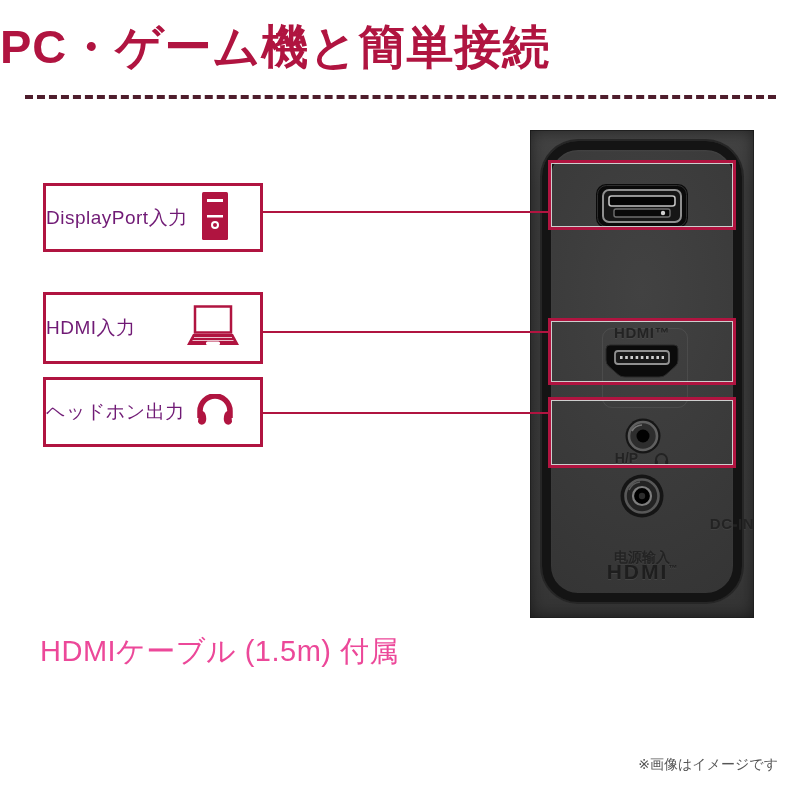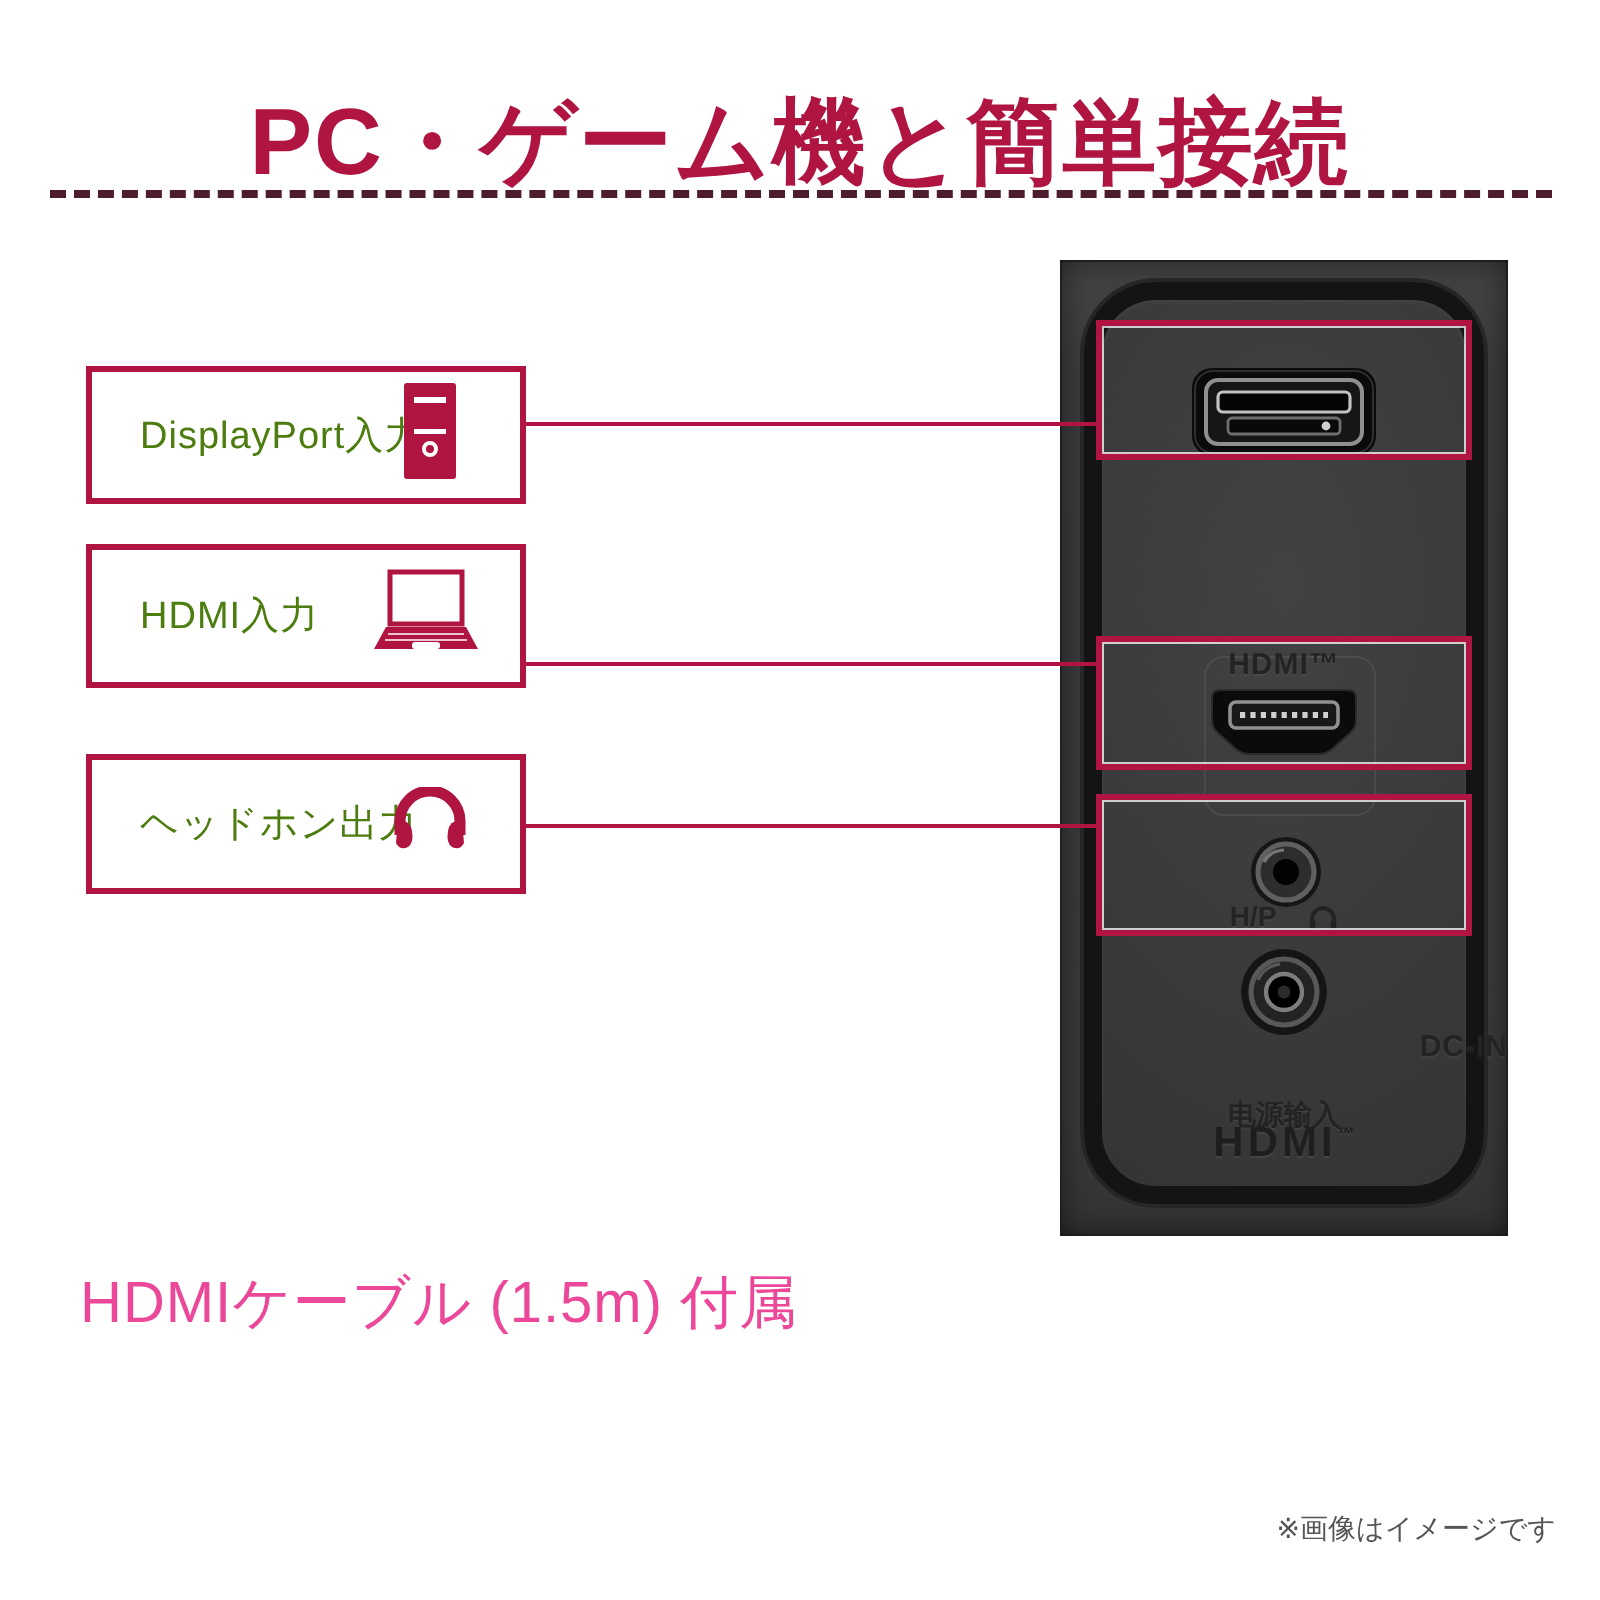--- a/index.html
+++ b/index.html
@@ -12,36 +12,36 @@
   html,body{background:#ffffff;}
   body{
     font-family:"Liberation Sans","DejaVu Sans",sans-serif;
     width:800px;height:800px;position:relative;overflow:hidden;
   }
   .stage{position:absolute;inset:0;background:#fff;}
 
   
   .page-title{
     position:absolute;top:16px;left:0;width:100%;
-    text-align:center;font-size:47px;font-weight:bold;
-    color:var(--accent);letter-spacing:1px;margin-top:24px;
+    text-align:left;font-size:47px;font-weight:bold;
+    color:var(--accent);letter-spacing:1px;
   }
   .divider{
     position:absolute;top:95px;left:25px;width:751px;height:0;
     border-top:4px dashed var(--dash);
   }
 
   
   .callout{
     position:absolute;left:43px;width:220px;
     border:3px solid var(--accent);background:#fff;
     display:flex;align-items:center;
   }
   .callout-label{
-    font-size:19px;color:#4d7c0f;padding-left:24px;letter-spacing:.5px;
+    font-size:19px;color:#701a75;letter-spacing:.5px;
   }
   .callout .icon-wrap{position:absolute;top:50%;transform:translateY(-50%);}
 
   
   .cline{position:absolute;height:2px;background:var(--accent);z-index:6;}
 
   
   .panel{
     position:absolute;left:530px;top:130px;width:224px;height:488px;
     background:linear-gradient(180deg,#444444 0%,#3c3c3c 12%,#3a3a3a 88%,#333 100%);
@@ -108,21 +108,21 @@
     <span class="icon-wrap" style="right:32px;">
       <svg width="26" height="48" viewBox="0 0 26 48">
         <rect x="0" y="0" width="26" height="48" rx="1.5" class="accent-fill"></rect>
         <rect x="5" y="7" width="16" height="3" fill="#ffffff"></rect>
         <rect x="5" y="23" width="16" height="2.5" fill="#ffffff"></rect>
         <circle cx="13" cy="33" r="3" fill="none" stroke="#ffffff" stroke-width="2"></circle>
       </svg>
     </span>
   </div>
 
-  <div class="callout" style="top:272px;height:72px;">
+  <div class="callout" style="top:292px;height:72px;">
     <span class="callout-label">HDMI入力</span>
     <span class="icon-wrap" style="right:20px;">
       <svg width="54" height="42" viewBox="0 0 54 42">
         <rect x="9" y="1.5" width="36" height="26" fill="#ffffff" stroke-width="2.5" class="accent-stroke"></rect>
         <path d="M7,29 L47,29 L53,40 L1,40 Z" class="accent-fill"></path>
         <line x1="8" y1="32.5" x2="46" y2="32.5" stroke="#ffffff" stroke-width="1" opacity="0.75"></line>
         <line x1="6.5" y1="35.5" x2="47.5" y2="35.5" stroke="#ffffff" stroke-width="1" opacity="0.75"></line>
         <rect x="20" y="36.5" width="14" height="3.5" rx="1.5" fill="#ffffff"></rect>
       </svg>
     </span>

